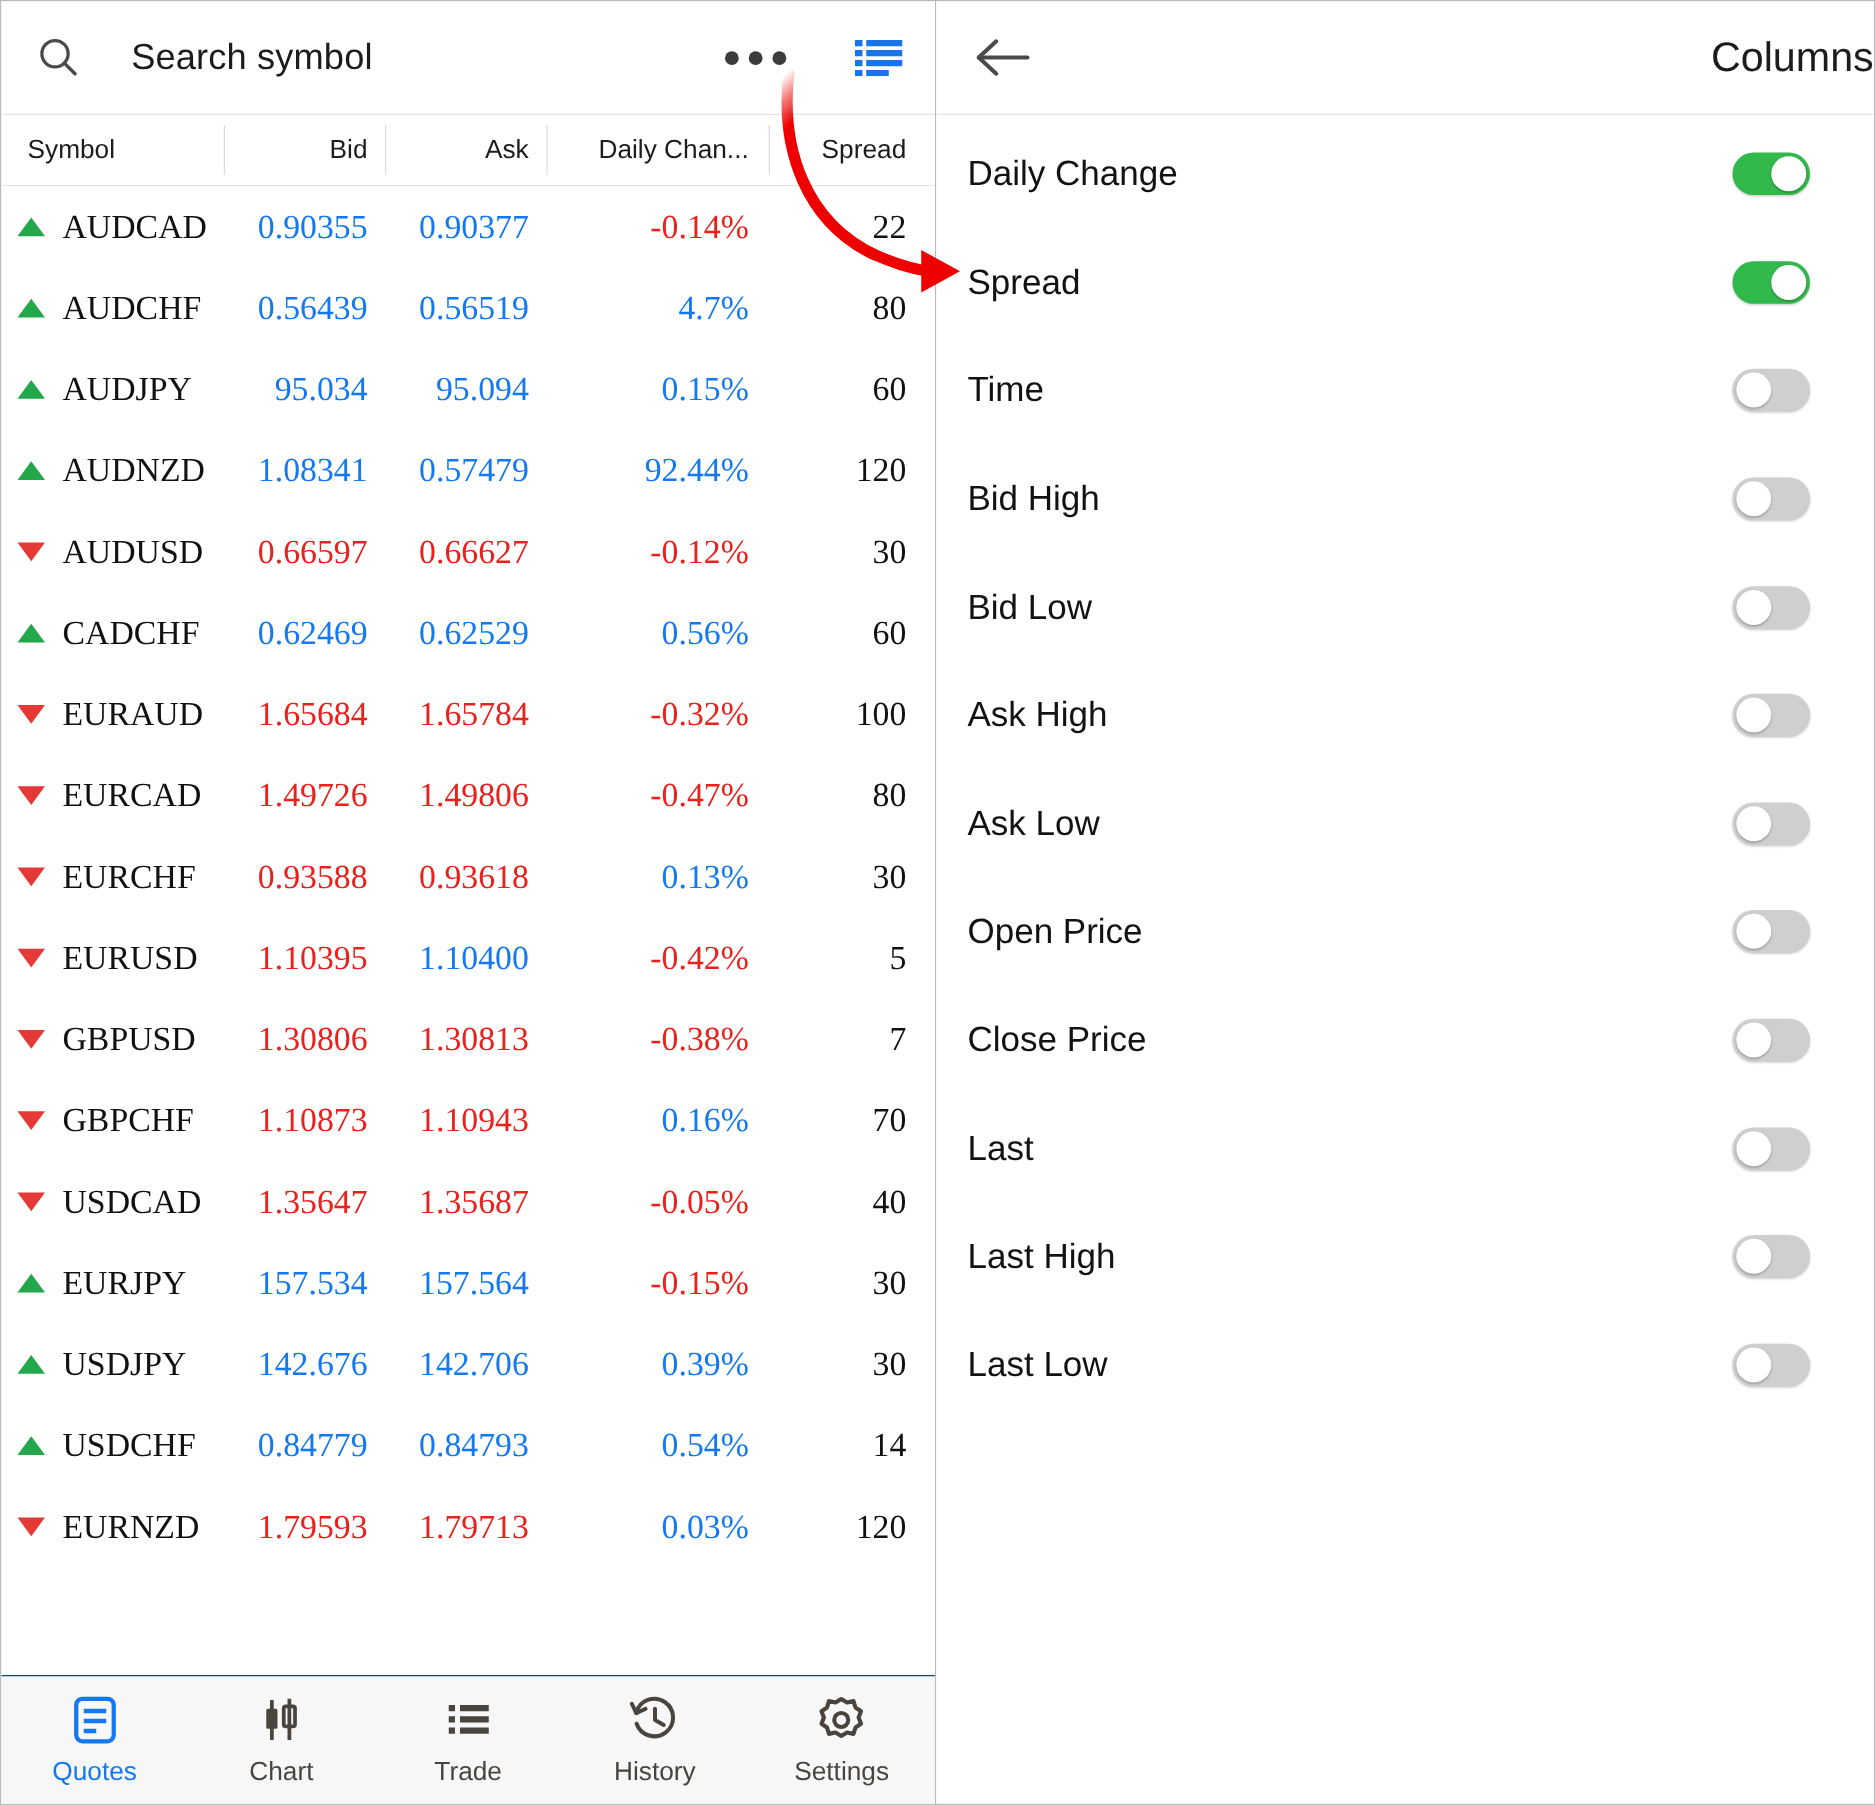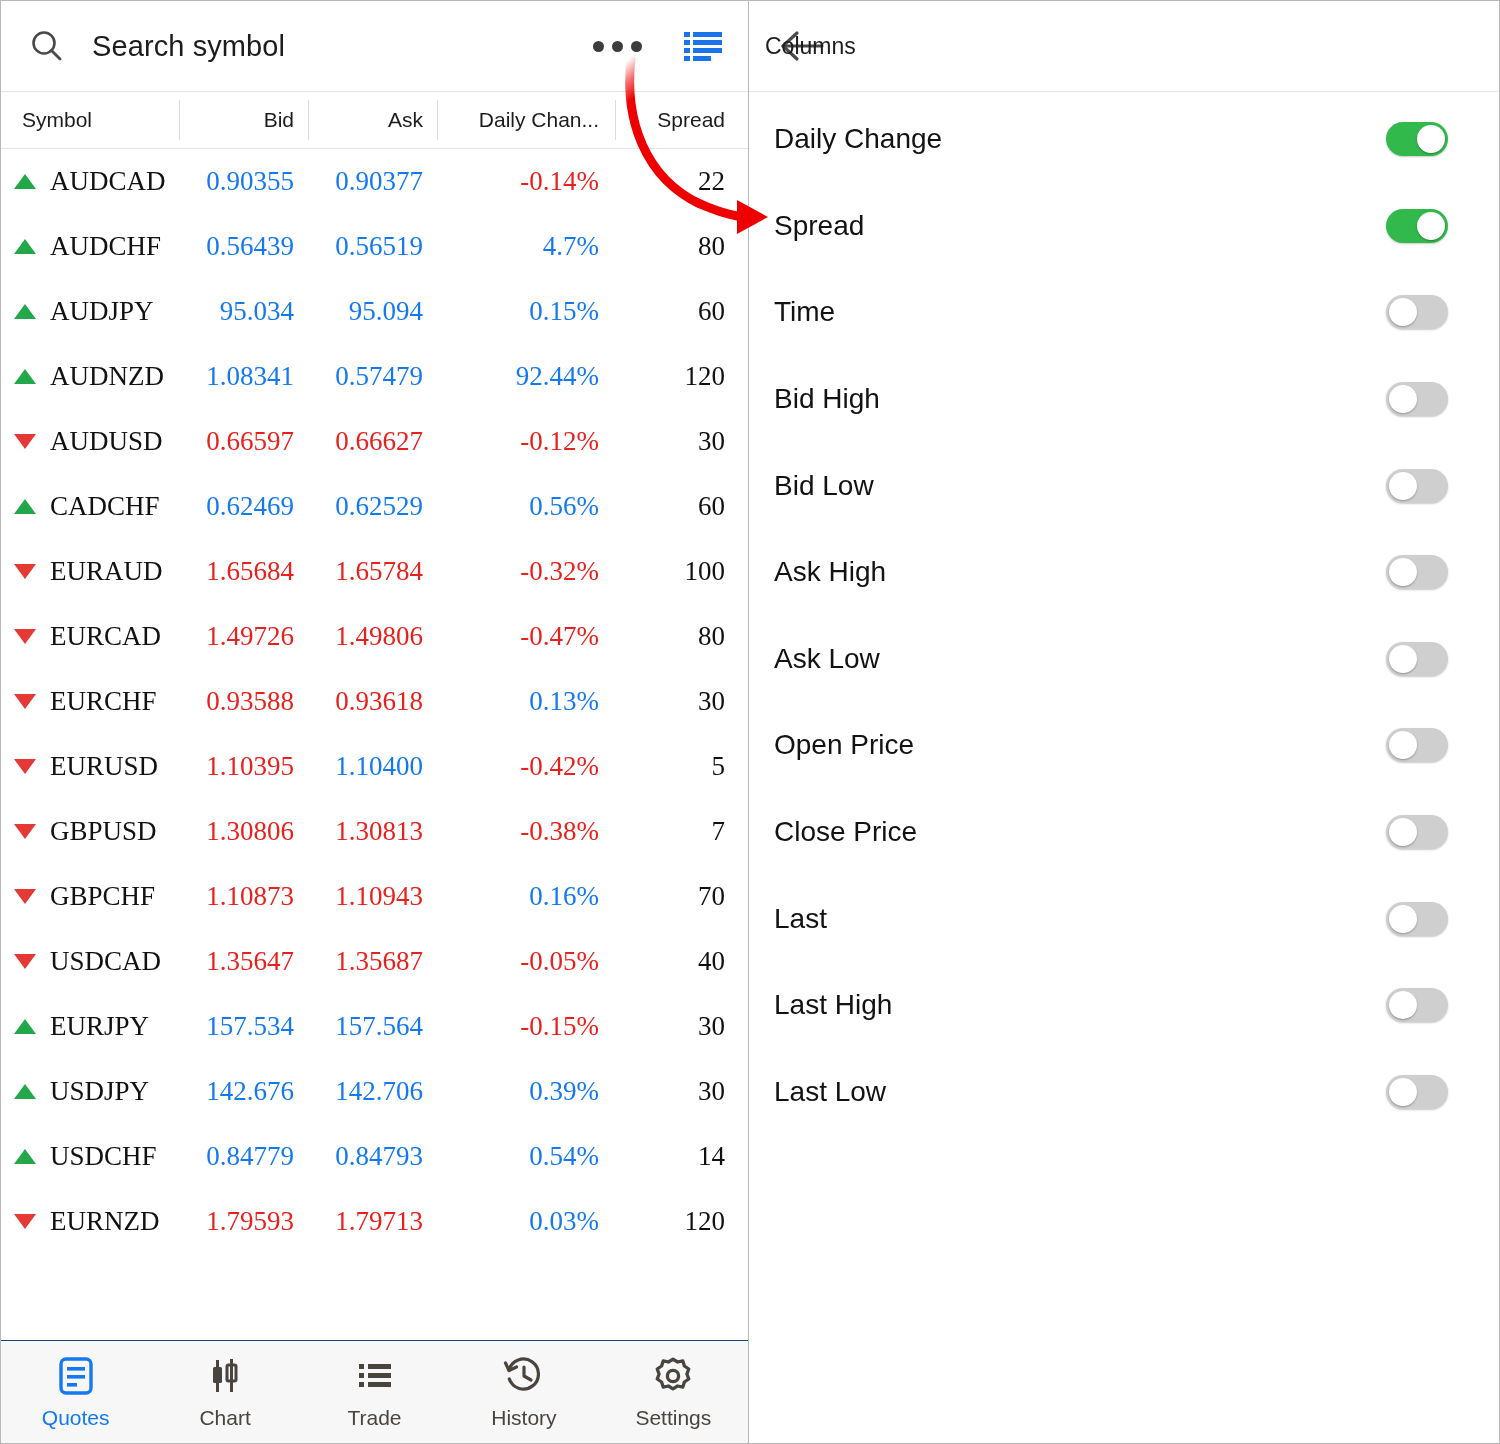--- a/index.html
+++ b/index.html
@@ -34,20 +34,21 @@
   }
 
   .search-bar {
     height: 91px;
     flex: 0 0 91px;
     display: flex;
     align-items: center;
     padding: 0 26px 0 28px;
     background: #ffffff;
     border-bottom: 1px solid #e4e4e4;
+    gap: 13px;
   }
 
   .search-icon { width: 36px; height: 36px; flex: 0 0 36px; }
 
   .search-text {
     margin-left: 27px;
     font-size: 29px;
     color: #1c1c1c;
     letter-spacing: 0.1px;
     flex: 1;
@@ -170,23 +171,23 @@
     border-bottom: 1px solid #e4e4e4;
     background: #ffffff;
   }
   .back-btn {
     width: 56px; height: 56px;
     margin-left: 24px;
     display: flex; align-items: center; justify-content: center;
   }
   .rp-title {
     position: absolute;
-    left: 16px; right: 0;
-    text-align: left;
-    font-size: 23px;
+    left: 0; right: 0;
+    text-align: right;
+    font-size: 33px;
     color: #1c1c1c;
   }
 
   .col-list { flex: 1; background: #ffffff; padding-top: 4px; }
 
   .col-row {
     height: 86.6px;
     display: flex;
     align-items: center;
     justify-content: space-between;

